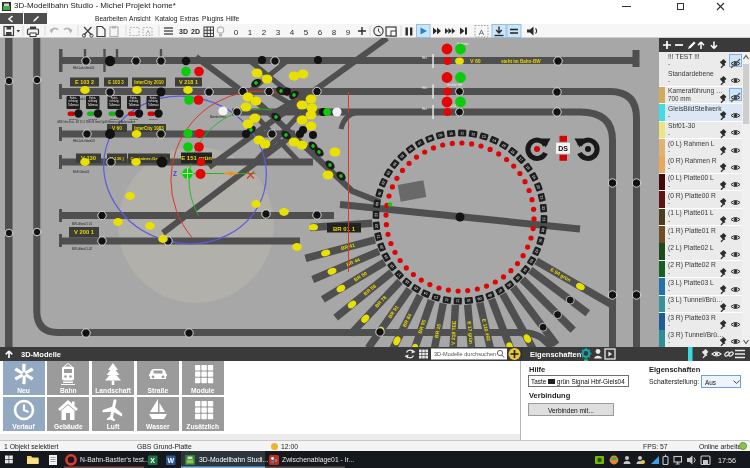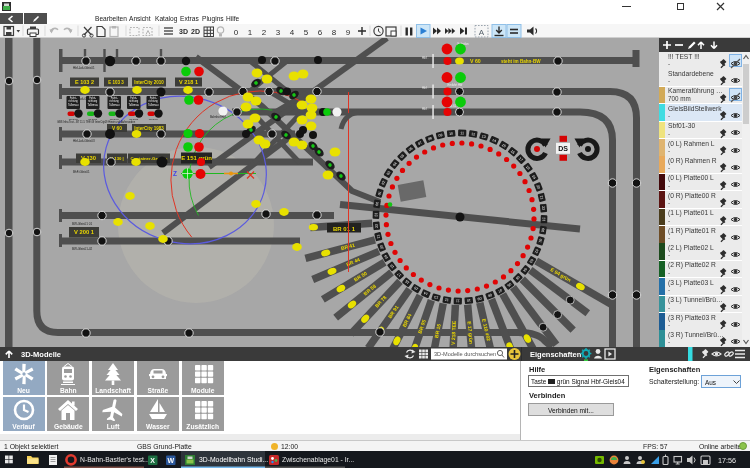--- a/index.html
+++ b/index.html
@@ -6,20 +6,21 @@
 #stage{position:relative;width:750px;height:468px}
 .t{white-space:nowrap}
 </style></head><body>
 <div id="stage">
 <div class="abs" style="left:0;top:0;width:750px;height:12px;background:#fff">
 <svg class="abs" style="left:2px;top:1.5px" width="9" height="9" viewBox="0 0 9 9">
         <rect width="9" height="9" fill="#2e2e2e"></rect>
         <rect x="1" y="4" width="7" height="4" fill="#3fae49"></rect>
         <rect x="2" y="1.5" width="5" height="2.5" fill="#cfd8cf"></rect>
       </svg>
+<div class="abs t" style="left:14px;top:1px;font-size:8px;color:#1a1a1a">3D-Modellbahn Studio - Michel Projekt home*</div>
 <div class="abs" style="left:622px;top:5.5px;width:9px;height:1.2px;background:#333"></div>
 <div class="abs" style="left:677px;top:2.5px;width:7px;height:7px;border:1.1px solid #333"></div>
 <svg class="abs" style="left:716px;top:2px" width="9" height="9" viewBox="0 0 9 9">
         <path d="M1,1 L8,8 M1,8 L8,1" stroke="#333" stroke-width="1.2"></path>
       </svg>
 </div>
 <div class="abs" style="left:0;top:12px;width:750px;height:12px;background:#fff">
 <div class="abs" style="left:0;top:1px;width:23px;height:11px;background:#4e4e4e">
 <svg class="abs" style="left:7px;top:2px" width="8" height="8" viewBox="0 0 8 8">
           <path d="M5.5,1 L2,4 L5.5,7" stroke="#fff" stroke-width="1.6" fill="none"></path>
@@ -1260,21 +1261,21 @@
 <div class="abs t" style="left:2px;top:2px;font-size:6.4px;color:#111">Taste <span style="display:inline-block;width:7px;height:5px;background:#222"></span> grün Signal Hbf-Gleis04</div>
       </div>
 <div class="abs t" style="left:128px;top:4px;font-size:7.5px;font-weight:bold;color:#222">Eigenschaften</div>
 <div class="abs t" style="left:128px;top:17px;font-size:6.8px;color:#222">Schalterstellung:</div>
 <div class="abs" style="left:180px;top:14px;width:40px;height:13px;border:1px solid #6da2d8;background:#eef4fb">
 <div class="abs t" style="left:3px;top:2.5px;font-size:6.4px;color:#111">Aus</div>
 <svg class="abs" style="left:31px;top:4px" width="7" height="5">
           <path d="M0.5,0.5 L3.5,3.5 L6.5,0.5" stroke="#444" fill="none"></path>
         </svg>
       </div>
-<div class="abs t" style="left:8px;top:30px;font-size:7.5px;font-weight:bold;color:#222">Verbinden</div>
+<div class="abs t" style="left:8px;top:30px;font-size:7.5px;font-weight:bold;color:#222">Verbindung</div>
 <div class="abs" style="left:7px;top:42px;width:86px;height:13px;border:1px solid #9a9a9a;background:#dedede">
 <div class="abs" style="left:0;top:2.5px;width:84px;text-align:center;font-size:6.6px;color:#111">Verbinden mit...</div>
       </div>
 </div>
 <div class="abs" style="left:0;top:440px;width:750px;height:11px;background:#f4f4f4;border-top:1px solid #c8c8c8">
 <div class="abs t" style="left:4px;top:1.5px;font-size:6.8px;color:#222">1 Objekt selektiert</div>
 <div class="abs t" style="left:137px;top:1.5px;font-size:6.8px;color:#222">GBS Grund-Platte</div>
 <div class="abs" style="left:271px;top:2px;width:7px;height:7px;border-radius:50%;background:#f0b429"></div>
 <div class="abs t" style="left:281px;top:1.5px;font-size:6.8px;color:#222">12:00</div>
 <div class="abs t" style="left:643px;top:1.5px;font-size:6.8px;color:#222">FPS: 57</div>

